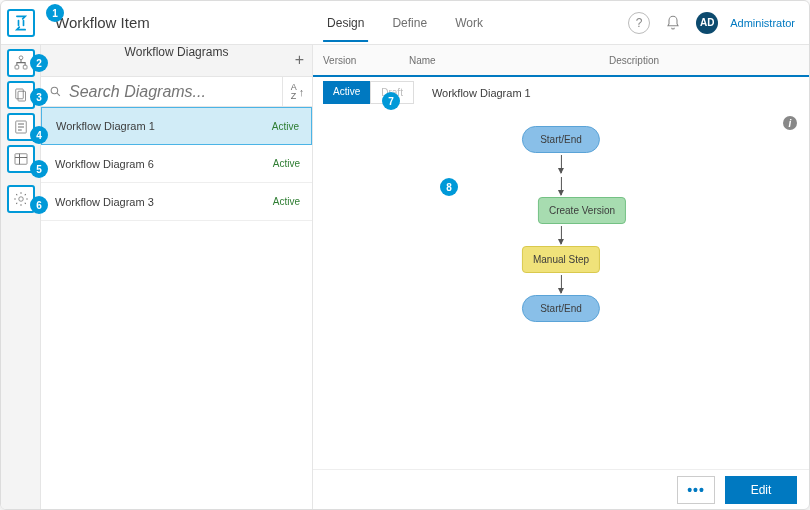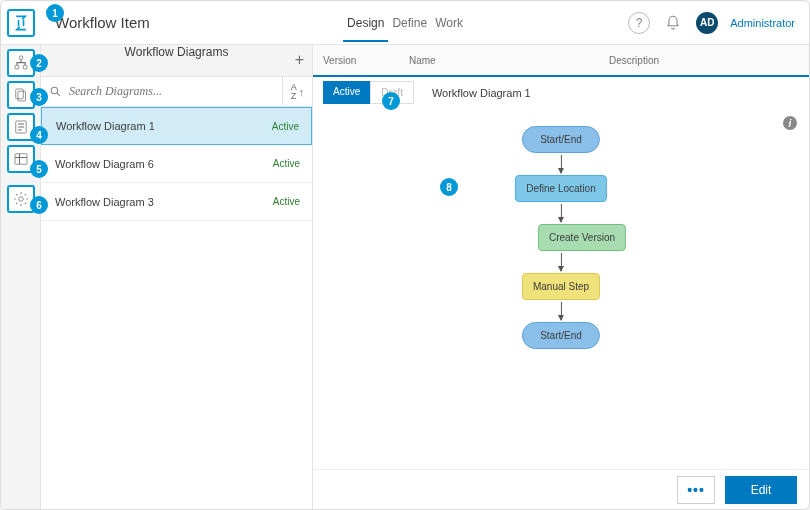--- a/index.html
+++ b/index.html
@@ -5,21 +5,21 @@
   * { box-sizing: border-box; margin: 0; padding: 0; font-family: "Segoe UI", Arial, sans-serif; }
   html, body { width: 810px; height: 510px; background: #fff; overflow: hidden; }
   .app { width: 810px; height: 510px; display: flex; flex-direction: column; border: 1px solid #dcdcdc; border-radius: 6px; box-shadow: 0 2px 8px rgba(0,0,0,0.15); overflow: hidden; }
 
   
   .header { height: 44px; display: flex; align-items: center; border-bottom: 1px solid #e5e5e5; padding: 0 14px 0 6px; }
   .header-left { display: flex; align-items: center; gap: 20px; }
   .app-icon { width: 28px; height: 28px; border: 2px solid #0099d8; border-radius: 3px; display: flex; align-items: center; justify-content: center; position: relative; }
   .app-icon svg { width: 20px; height: 20px; }
   .app-title { font-size: 15px; font-weight: 400; color: #3c3c3c; }
-  .header-tabs { display: flex; margin-left: auto; margin-right: auto; position: absolute; left: 50%; transform: translateX(-50%); }
+  .header-tabs { display: flex; gap: 20px; margin-left: auto; margin-right: auto; position: absolute; left: 50%; transform: translateX(-50%); }
   .header-tab { font-size: 12px; color: #6f6f6f; padding: 13px 4px 10px; border-bottom: 2px solid transparent; cursor: pointer; }
   .header-tab.active { color: #3c3c3c; border-bottom-color: #0079c1; }
   .header-right { margin-left: auto; display: flex; align-items: center; gap: 12px; }
   .hicon { width: 22px; height: 22px; border: 1px solid #bbb; border-radius: 50%; display: flex; align-items: center; justify-content: center; color: #888; font-size: 12px; cursor: pointer; }
   .bell { width: 22px; height: 22px; display: flex; align-items: center; justify-content: center; color: #888; cursor: pointer; }
   .avatar { width: 22px; height: 22px; background: #0c4a6e; color: #fff; font-size: 10px; font-weight: 600; border-radius: 50%; display: flex; align-items: center; justify-content: center; }
   .username { font-size: 11px; color: #0079c1; }
 
   
   .body { flex: 1; display: flex; min-height: 0; }
@@ -30,21 +30,21 @@
   .rail-item svg { width: 18px; height: 18px; stroke: #6f6f6f; fill: none; }
   .rail-item.selected { background: #fff; }
   .rail-gap { height: 4px; }
 
   
   .panel { width: 272px; background: #fff; border-right: 1px solid #e5e5e5; display: flex; flex-direction: column; }
   .panel-head { height: 32px; background: #f4f4f4; border-bottom: 1px solid #e5e5e5; display: flex; align-items: flex-start; justify-content: center; font-size: 12px; color: #3c3c3c; position: relative; }
   .panel-add { position: absolute; right: 8px; top: 6px; font-size: 16px; color: #6f6f6f; cursor: pointer; }
   .panel-search { height: 30px; display: flex; align-items: center; border-bottom: 1px solid #e5e5e5; }
   .search-icon { width: 28px; display: flex; align-items: center; justify-content: center; color: #888; }
-  .search-input { flex: 1; border: none; outline: none; font-size: 12px; font-style: italic; color: #888; padding: 0; font-family: Liberation Serif, serif; }
+  .search-input { flex: 1; border: none; outline: none; font-size: 16px; font-style: italic; color: #888; padding: 0; }
   .sort-btn { width: 30px; height: 30px; display: flex; align-items: center; justify-content: center; border-left: 1px solid #e5e5e5; font-size: 11px; color: #6f6f6f; cursor: pointer; }
   .diag-list { flex: 1; overflow: auto; }
   .diag-item { height: 38px; display: flex; align-items: center; justify-content: space-between; padding: 0 12px 0 14px; border-bottom: 1px solid #eee; font-size: 11px; cursor: pointer; }
   .diag-item .name { color: #3c3c3c; }
   .diag-item .status { color: #2e7d32; font-size: 10px; }
   .diag-item.selected { background: #d1ecf7; border: 1px solid #4bb4e6; }
 
   
   .main { flex: 1; display: flex; flex-direction: column; min-width: 0; }
   .main-head { height: 32px; border-bottom: 2px solid #0079c1; display: flex; align-items: center; padding: 0 0 0 0; background: #fafafa; }
@@ -200,21 +200,20 @@
           <div class="vtab inactive">Draft</div>
         </div>
         <div class="row-name">Workflow Diagram 1</div>
       </div>
 
       <div class="canvas">
         <div class="info-dot">i</div>
         <div class="flow">
           <div class="node oval">Start/End</div>
           <div class="arrow"></div>
-          <div class="node box-blue">Define Location</div>
           <div class="arrow"></div>
           <div class="node box-green">Create Version</div>
           <div class="arrow"></div>
           <div class="node box-yellow">Manual Step</div>
           <div class="arrow"></div>
           <div class="node oval">Start/End</div>
         </div>
       </div>
 
       <div class="footer">

